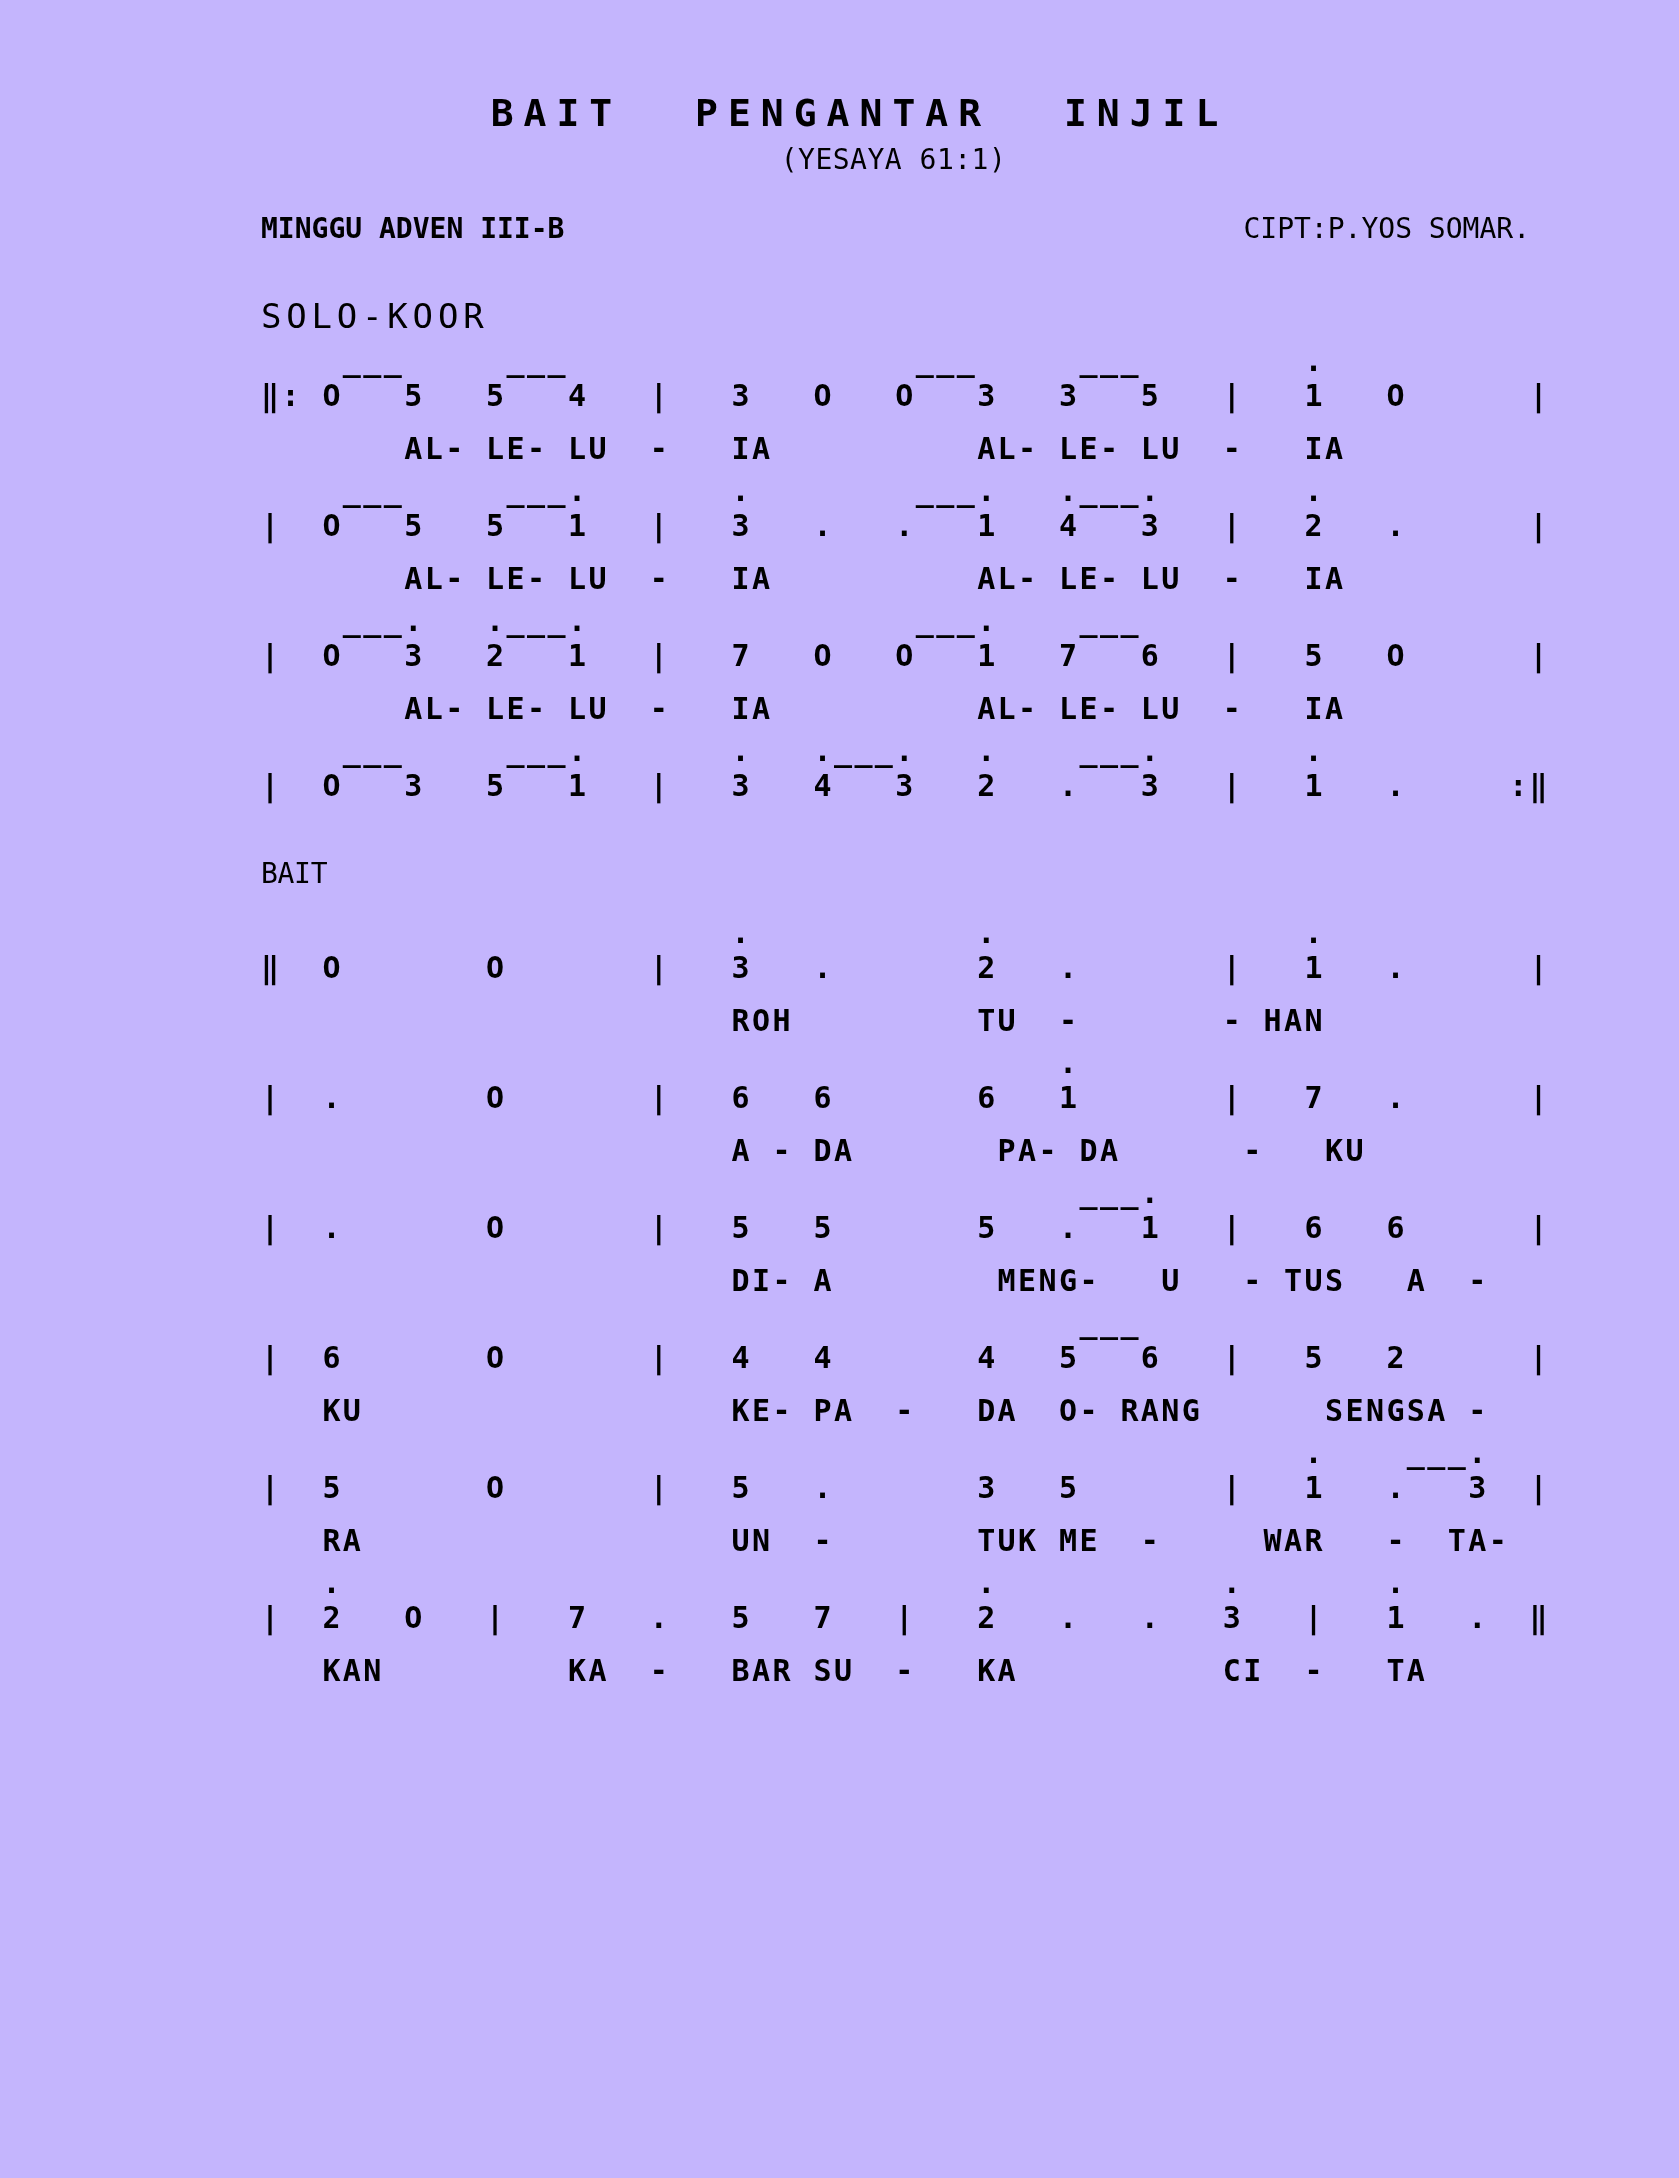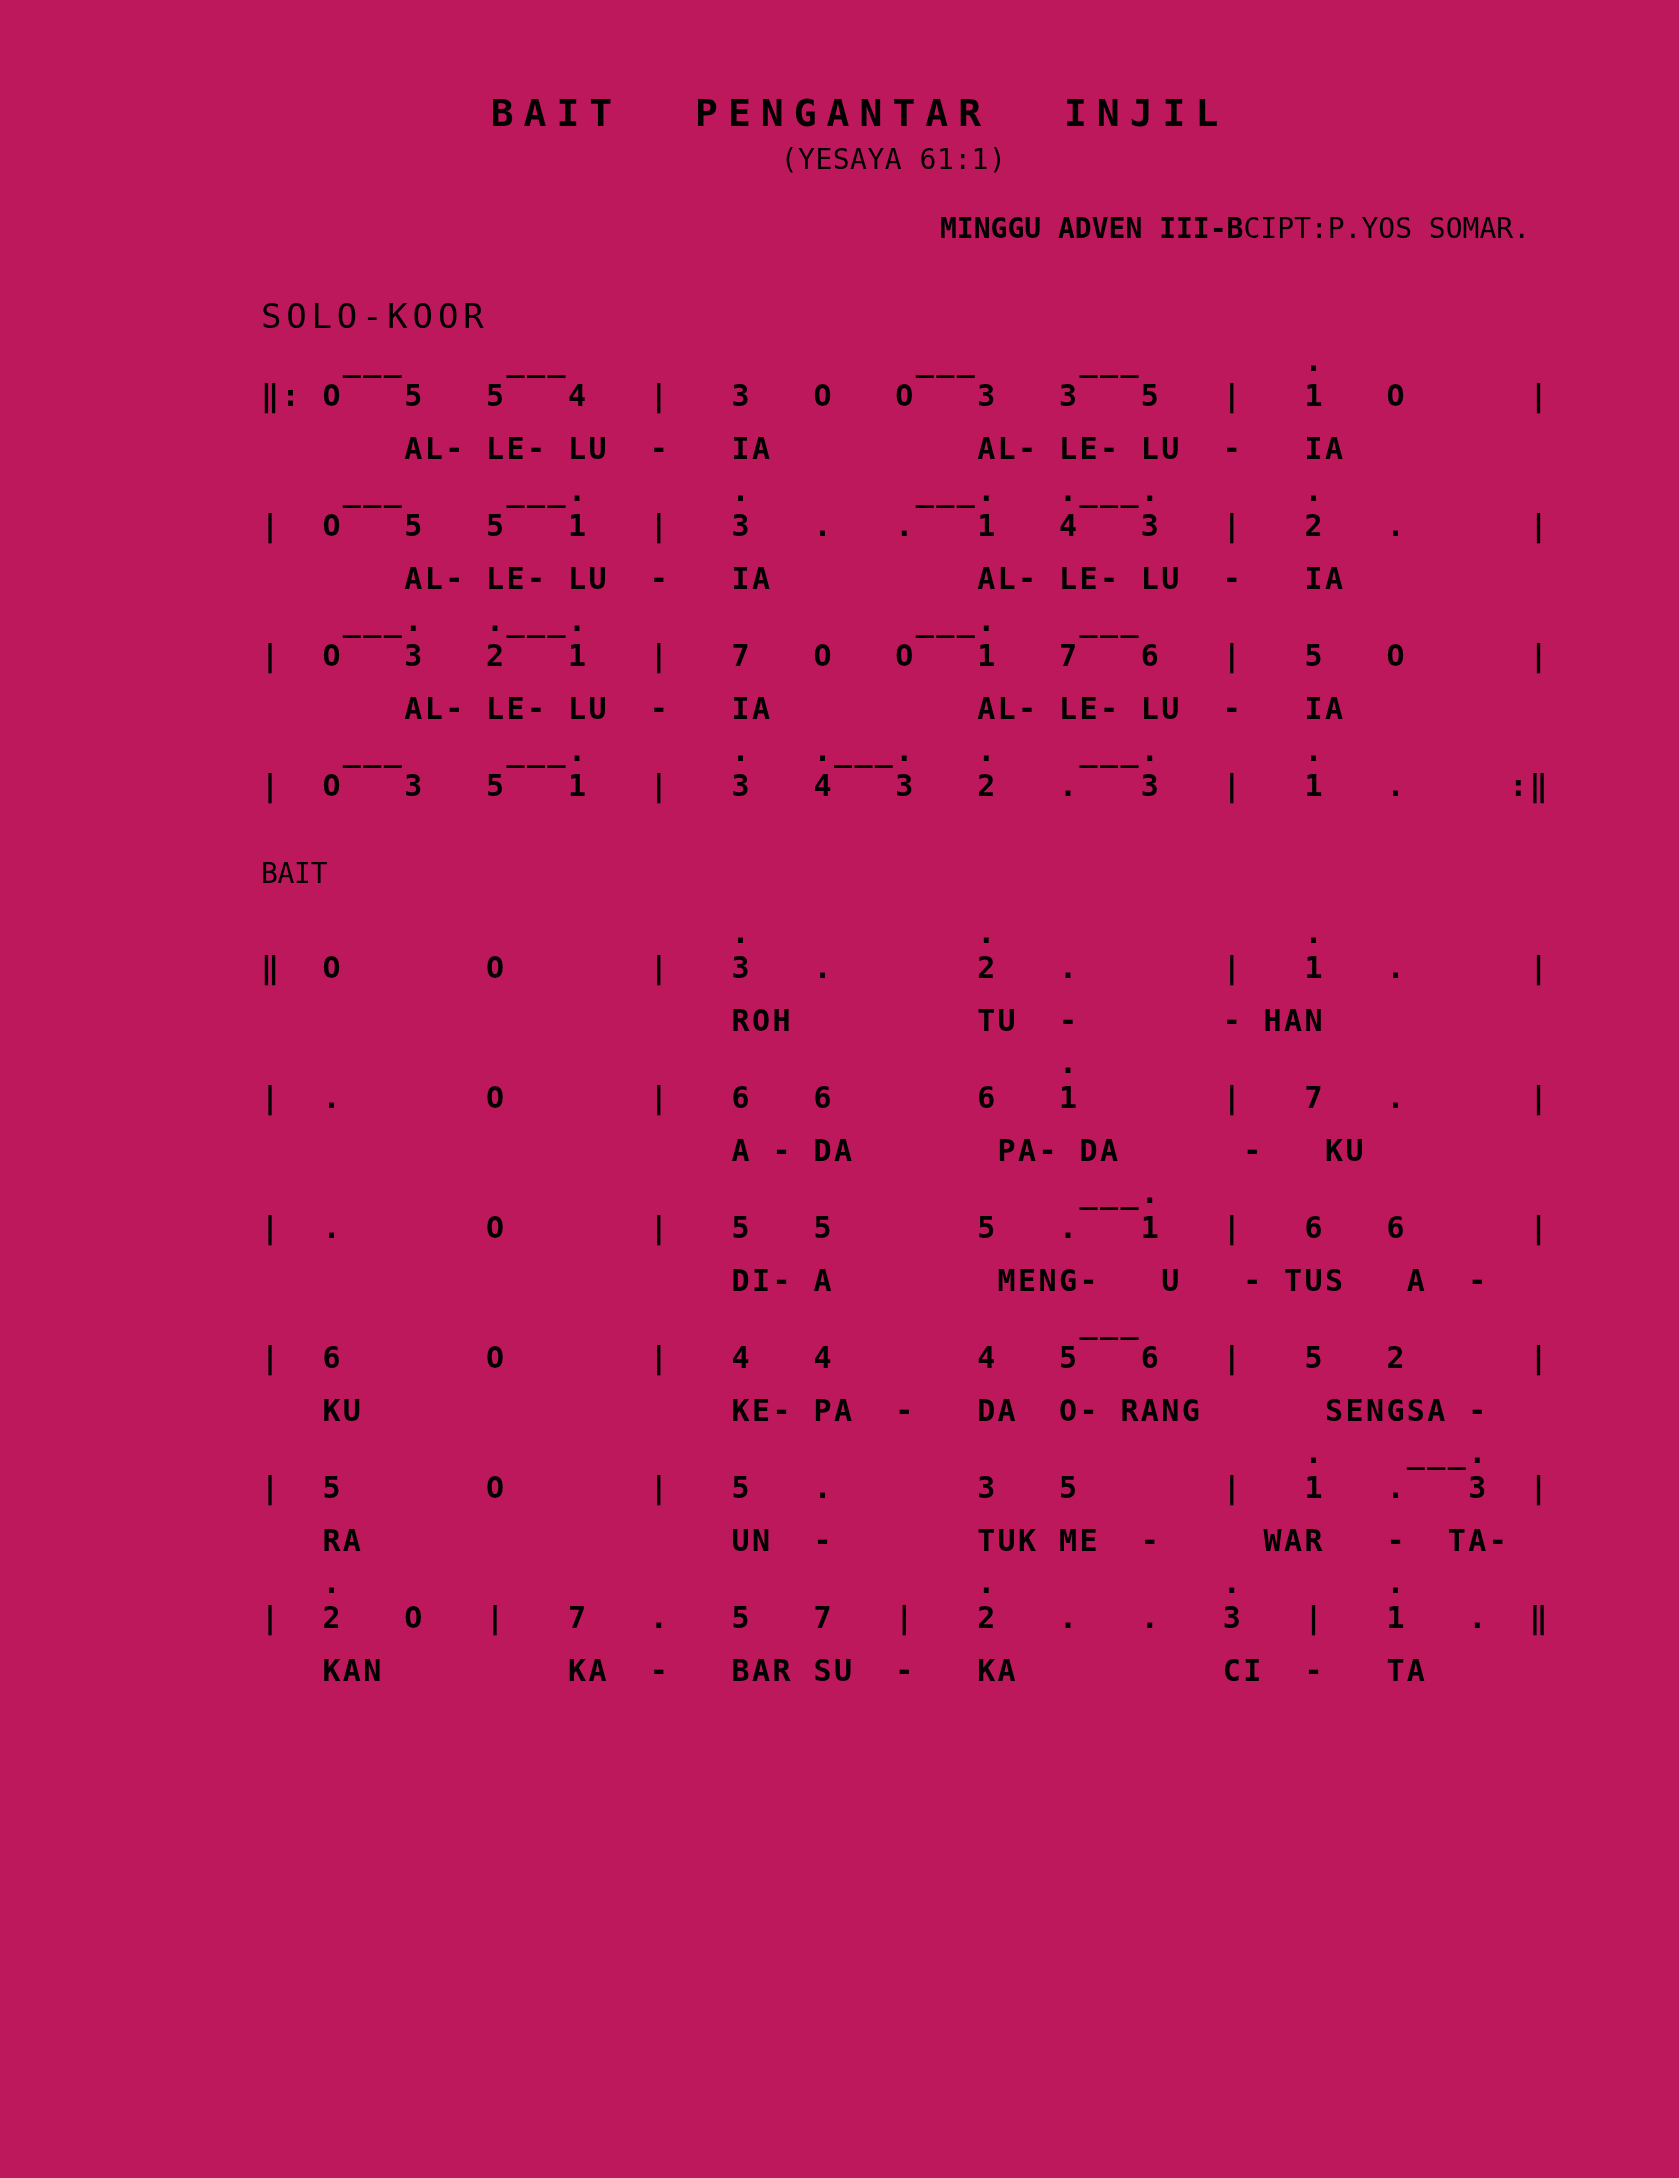--- a/index.html
+++ b/index.html
@@ -1,38 +1,38 @@
 <!DOCTYPE html>
 <html><head>
 <meta charset="utf-8">
 <style>
   html,body{margin:0;padding:0;background:#e8e8e8;}
   .page{
     position:relative;
     width:1679px;height:2178px;
-    background:#be185d;
+    background:#c4b5fd;
     color:#000;
     font-family:"DejaVu Sans Mono","Liberation Mono",monospace;
     overflow:hidden;
     margin:0 auto;
   }
   .title-wrap{position:absolute;top:91px;left:0;width:100%;text-align:center;}
   .title{
     font-size:38px;font-weight:bold;
     letter-spacing:10px;word-spacing:40px;
     transform:translateX(20px);
     white-space:pre;
   }
   .subtitle{
     font-size:28px;margin-top:8px;letter-spacing:0.5px;
     transform:translateX(54px);
   }
   .head-row{
     position:absolute;top:212px;left:261px;width:1269px;
-    display:flex;justify-content:flex-end;
+    display:flex;justify-content:space-between;
     font-size:28px;
   }
   .minggu{font-weight:bold;letter-spacing:0px;}
   .cipt{font-weight:normal;}
   .sec-label{position:absolute;left:261px;font-size:34px;}
   .solo-label{top:296px;letter-spacing:4.8px;}
   .bait-label{top:857px;font-size:28px;letter-spacing:-0.3px;}
   .systems{position:absolute;left:261px;}
   #solo-systems{top:348px;}
   #bait-systems{top:920px;}

